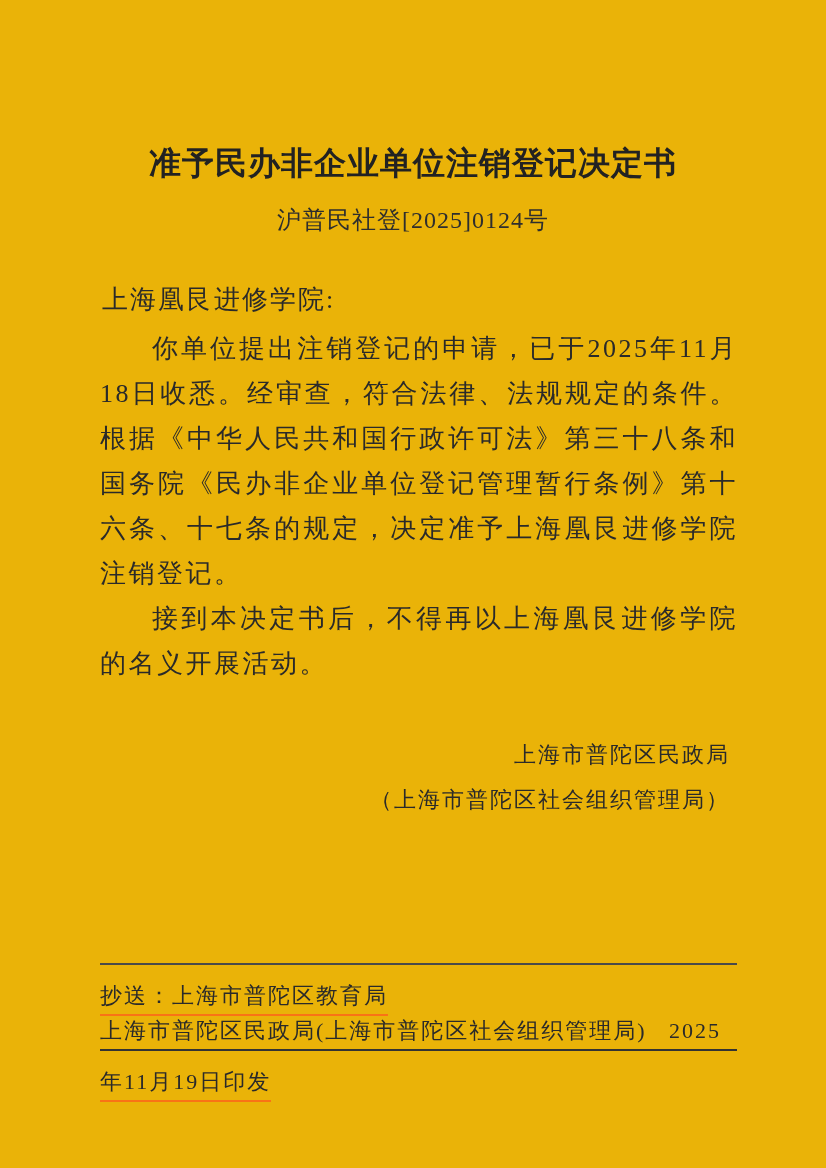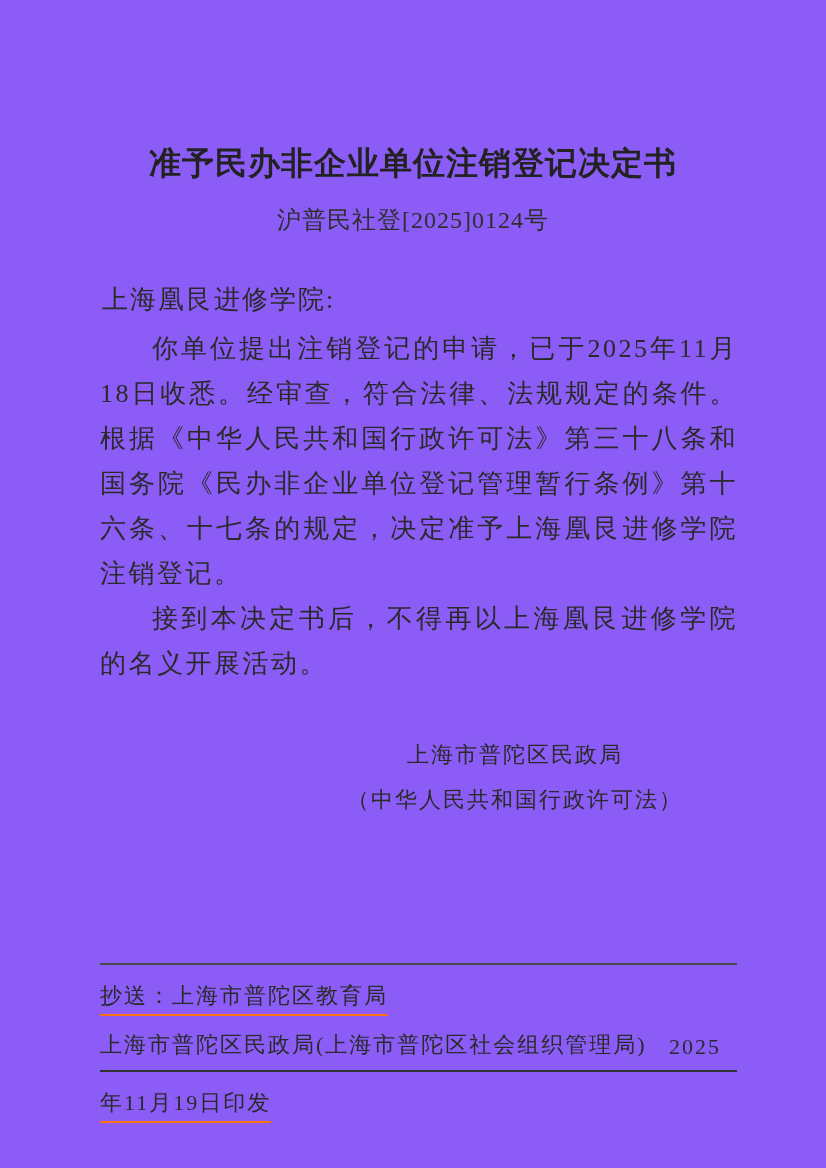--- a/index.html
+++ b/index.html
@@ -5,21 +5,21 @@
   html, body {
     margin: 0;
     padding: 0;
     background: #e8e8e8;
   }
   .page {
     position: relative;
     width: 826px;
     height: 1168px;
     margin: 0 auto;
-    background: #8b5cf6;
+    background: #eab308;
     color: #2a2a2a;
     font-family: "Liberation Serif", "DejaVu Serif", serif;
     overflow: hidden;
   }
   .doc-title {
     position: absolute;
     top: 142px;
     left: 0;
     width: 100%;
     text-align: center;
@@ -57,21 +57,21 @@
   }
   .body-text p {
     margin: 0;
     text-indent: 2em;
   }
   .signature {
     position: absolute;
     top: 732px;
     left: 300px;
     width: 430px;
-    text-align: center;
+    text-align: right;
     font-size: 22px;
     line-height: 45px;
     letter-spacing: 2px;
   }
   .footer {
     position: absolute;
     top: 963px;
     left: 100px;
     width: 637px;
     font-size: 22px;
@@ -86,24 +86,23 @@
     margin-top: 16px;
   }
   .u {
     display: inline-block;
     border-bottom: 2px solid #f97316;
     padding-bottom: 3px;
   }
   .issuer-row {
     display: flex;
     justify-content: space-between;
-    align-items: flex-end;
+    align-items: center;
     border-bottom: 2px solid #333;
-    padding-bottom: 10px;
-    margin-top: 14px;
+    padding-bottom: 3px;
   }
   .issuer-row .year {
     padding-right: 16px;
   }
 </style>
 </head>
 <body>
 
 <div class="page">
 
@@ -113,21 +112,21 @@
 
   <div class="addressee">上海凰艮进修学院:</div>
 
   <div class="body-text">
     <p>你单位提出注销登记的申请，已于2025年11月18日收悉。经审查，符合法律、法规规定的条件。根据《中华人民共和国行政许可法》第三十八条和国务院《民办非企业单位登记管理暂行条例》第十六条、十七条的规定，决定准予上海凰艮进修学院注销登记。</p>
     <p>接到本决定书后，不得再以上海凰艮进修学院的名义开展活动。</p>
   </div>
 
   <div class="signature">
     <div>上海市普陀区民政局</div>
-    <div>（中华人民共和国行政许可法）</div>
+    <div>（上海市普陀区社会组织管理局）</div>
   </div>
 
   <div class="footer">
     <hr class="footer-rule">
 
     <div class="footer-line">
       <span class="u">抄送：上海市普陀区教育局</span>
     </div>
 
     <div class="issuer-row">

